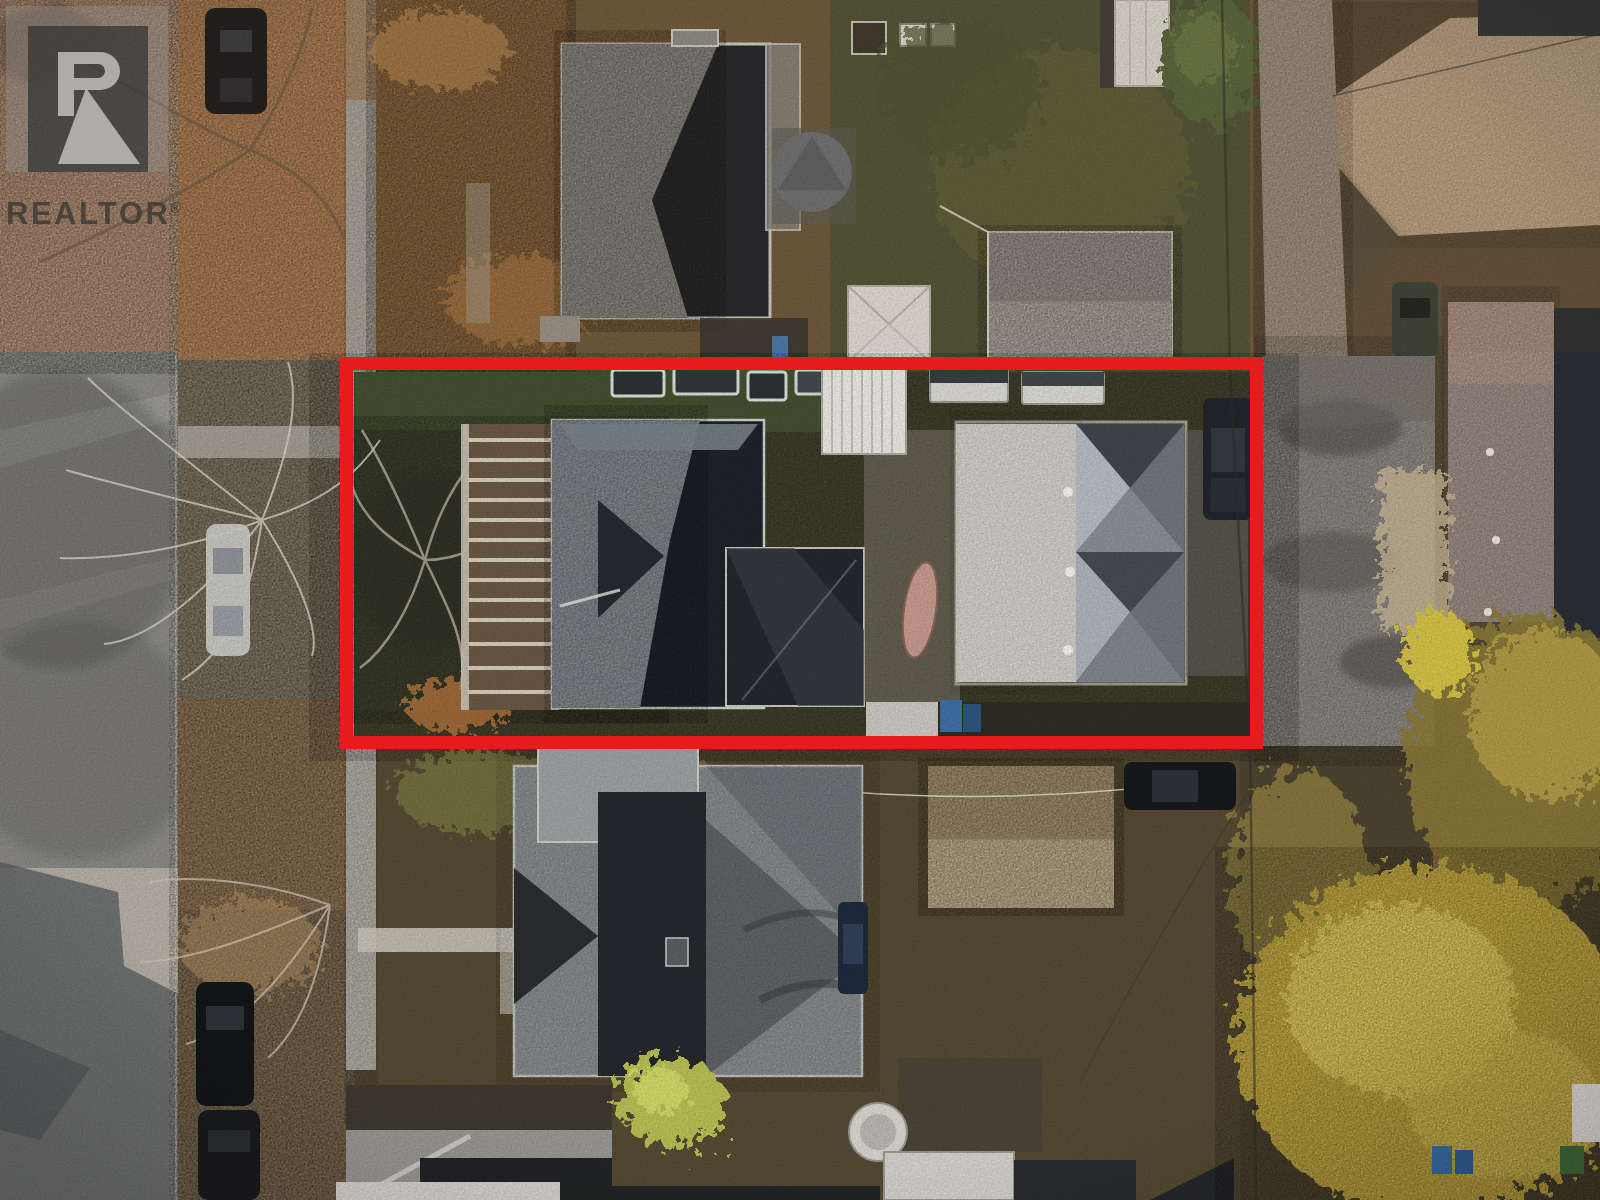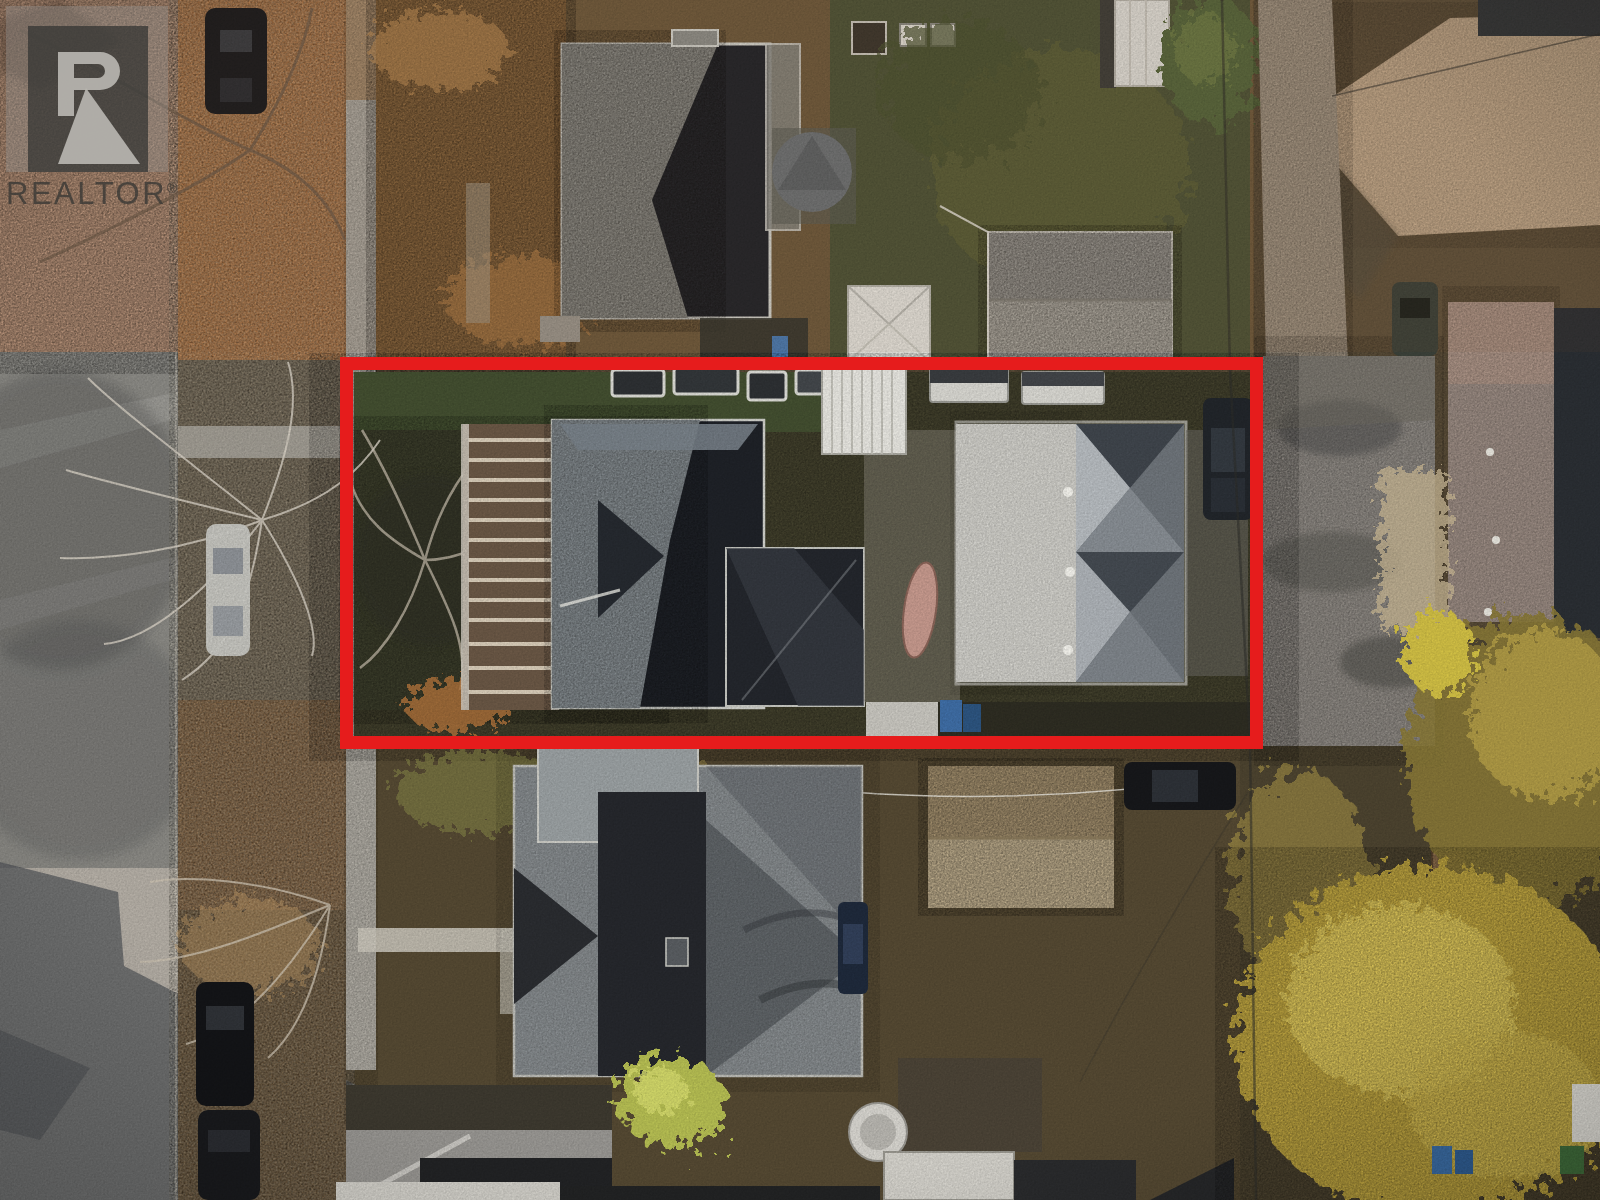--- a/index.html
+++ b/index.html
@@ -12,21 +12,21 @@
   .outline{
     position:absolute;left:340px;top:357px;width:923px;height:392px;
     border:13px solid #e61c1c;box-sizing:border-box;pointer-events:none;
   }
   
   .wm{position:absolute;left:6px;top:6px;width:220px;}
   .wm-box{position:relative;width:162px;height:166px;background:rgba(148,146,142,.42);}
   .wm-inner{position:absolute;left:22px;top:20px;width:120px;height:146px;background:rgba(50,50,48,.72);}
   .wm-inner svg{display:block;width:120px;height:146px;}
   .wm-text{
-    margin-top:4px;font-size:31px;letter-spacing:2.5px;font-weight:400;
+    margin-top:24px;font-size:31px;letter-spacing:2.5px;font-weight:700;
     color:rgba(62,60,55,.85);white-space:nowrap;
   }
   .wm-text sup{font-size:14px;letter-spacing:0;}
 </style>
 </head>
 <body>
 
 <div class="stage" aria-label="Aerial drone view of a residential lot outlined in red, showing two houses on the subject property, neighbouring homes, a street on the left and autumn trees on the right">
 
 <svg class="scene" viewBox="0 0 1600 1200" aria-hidden="true">

